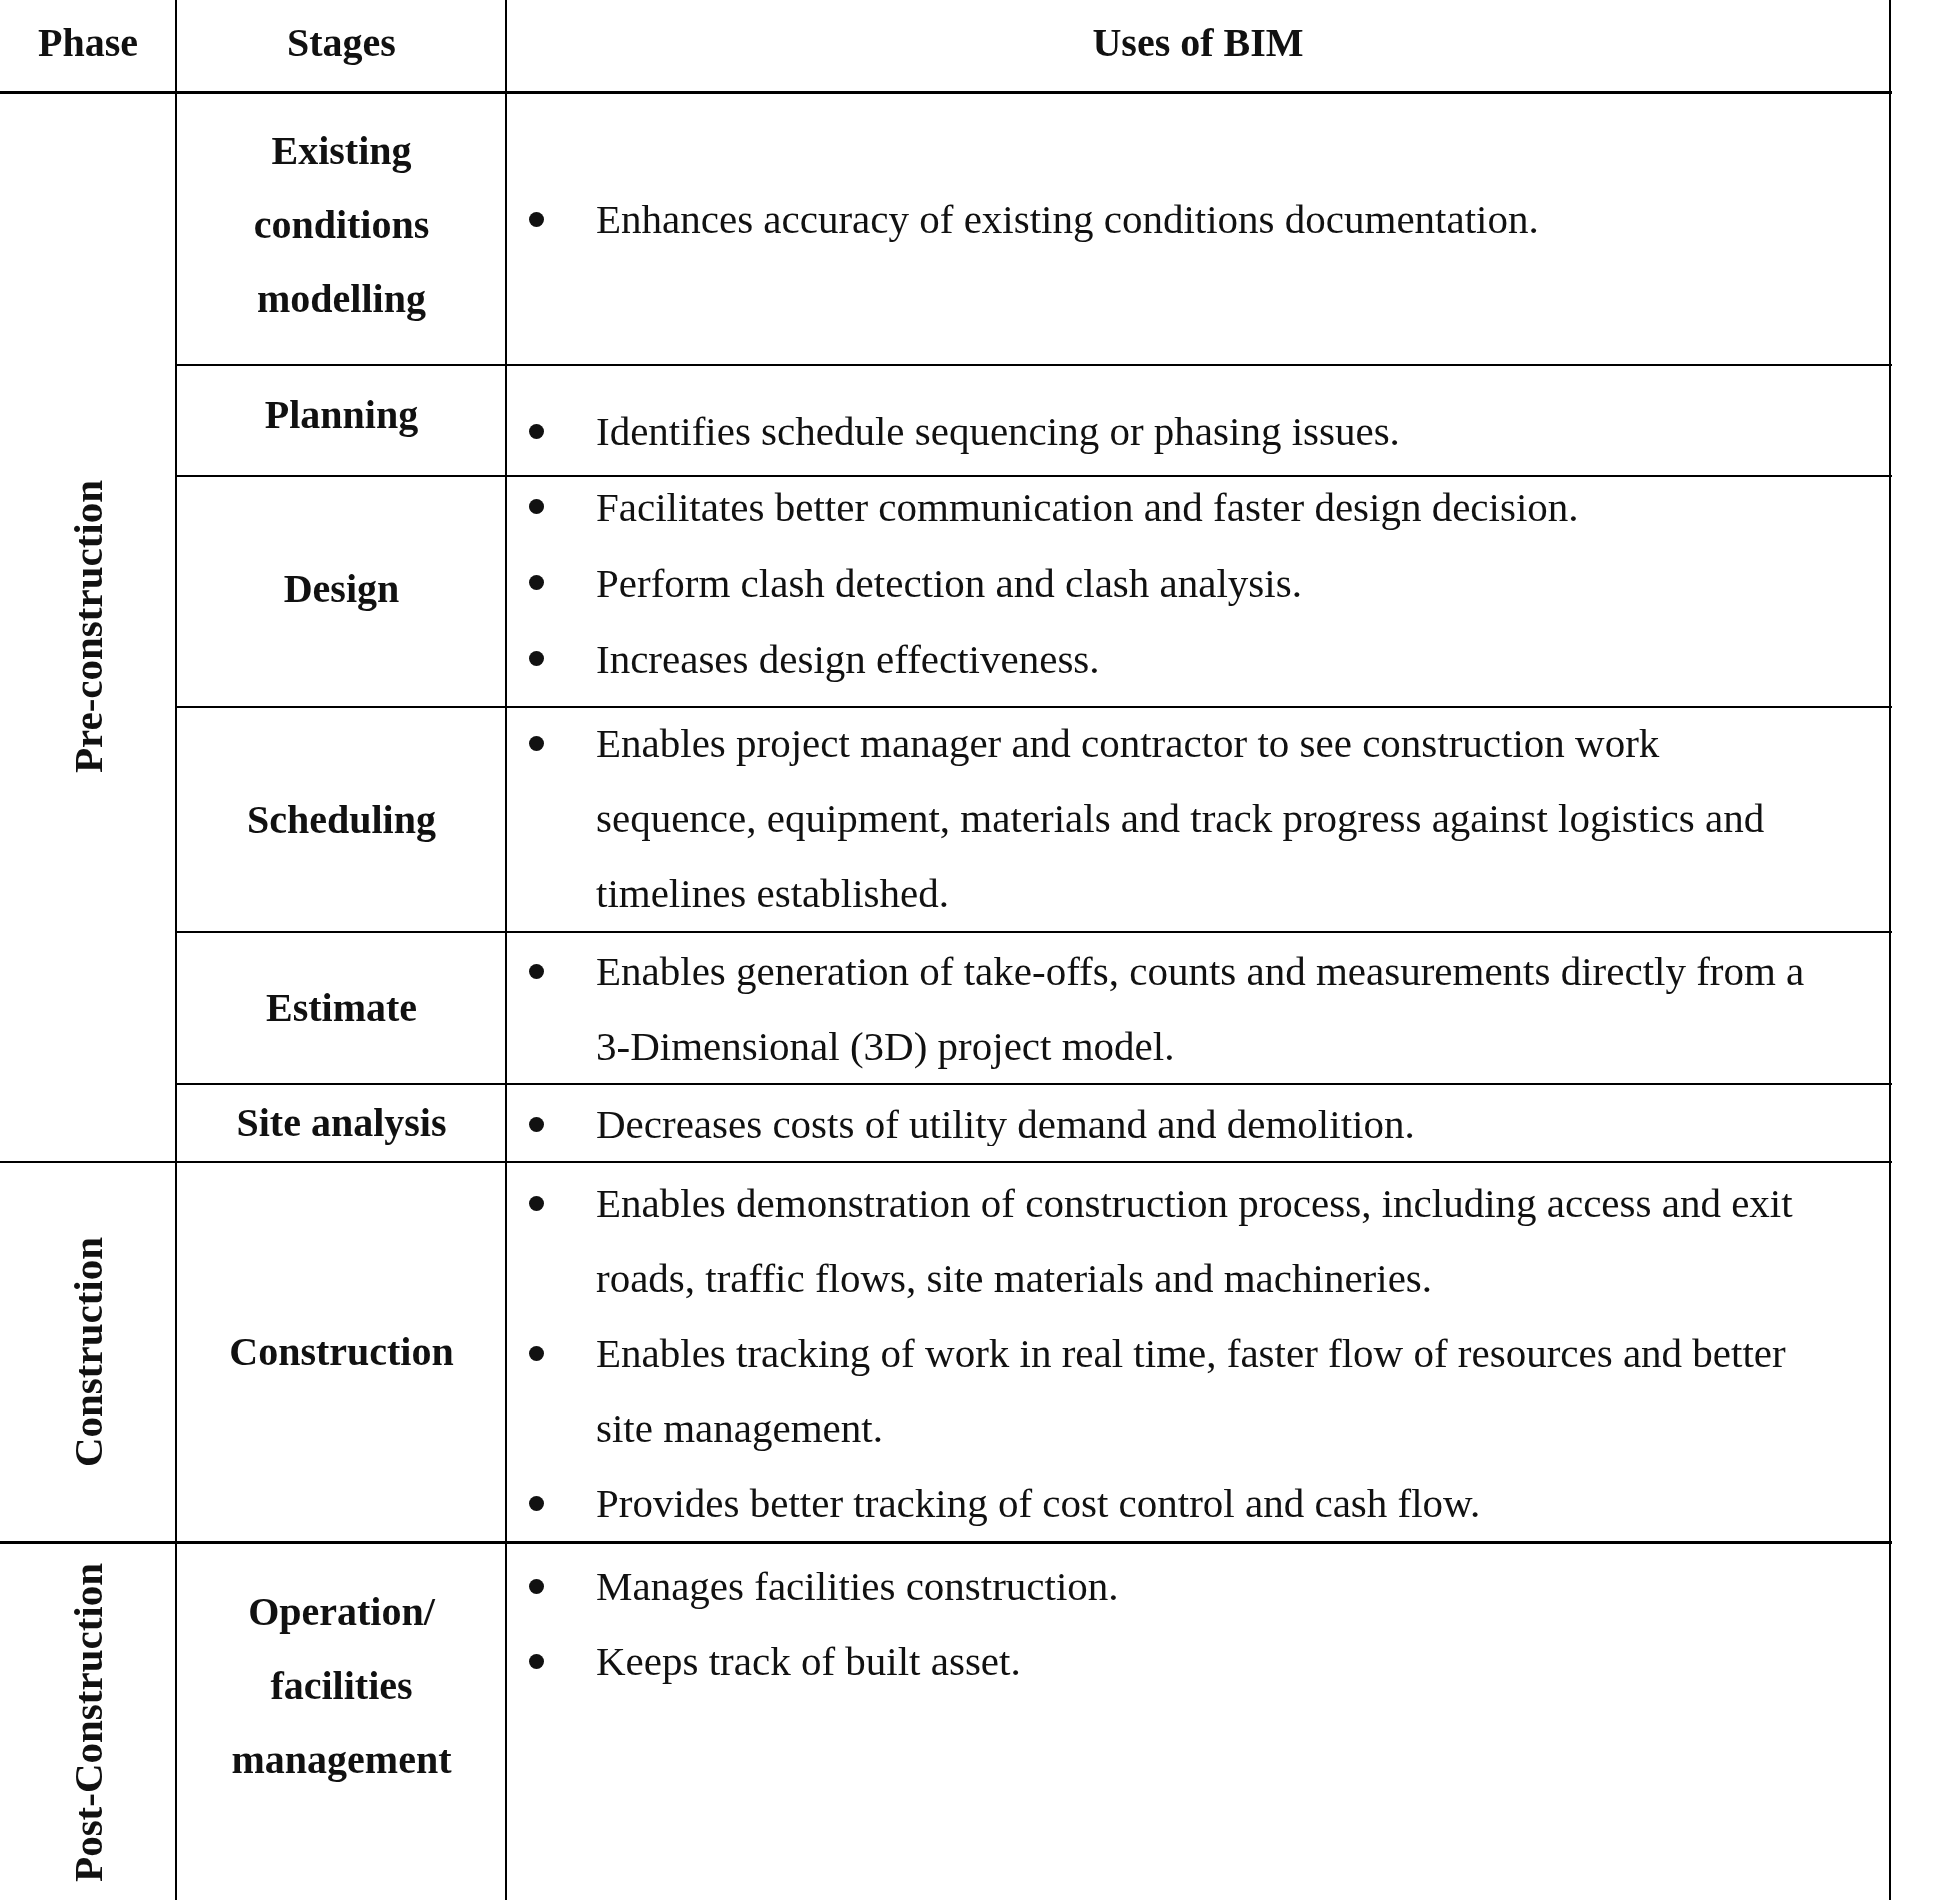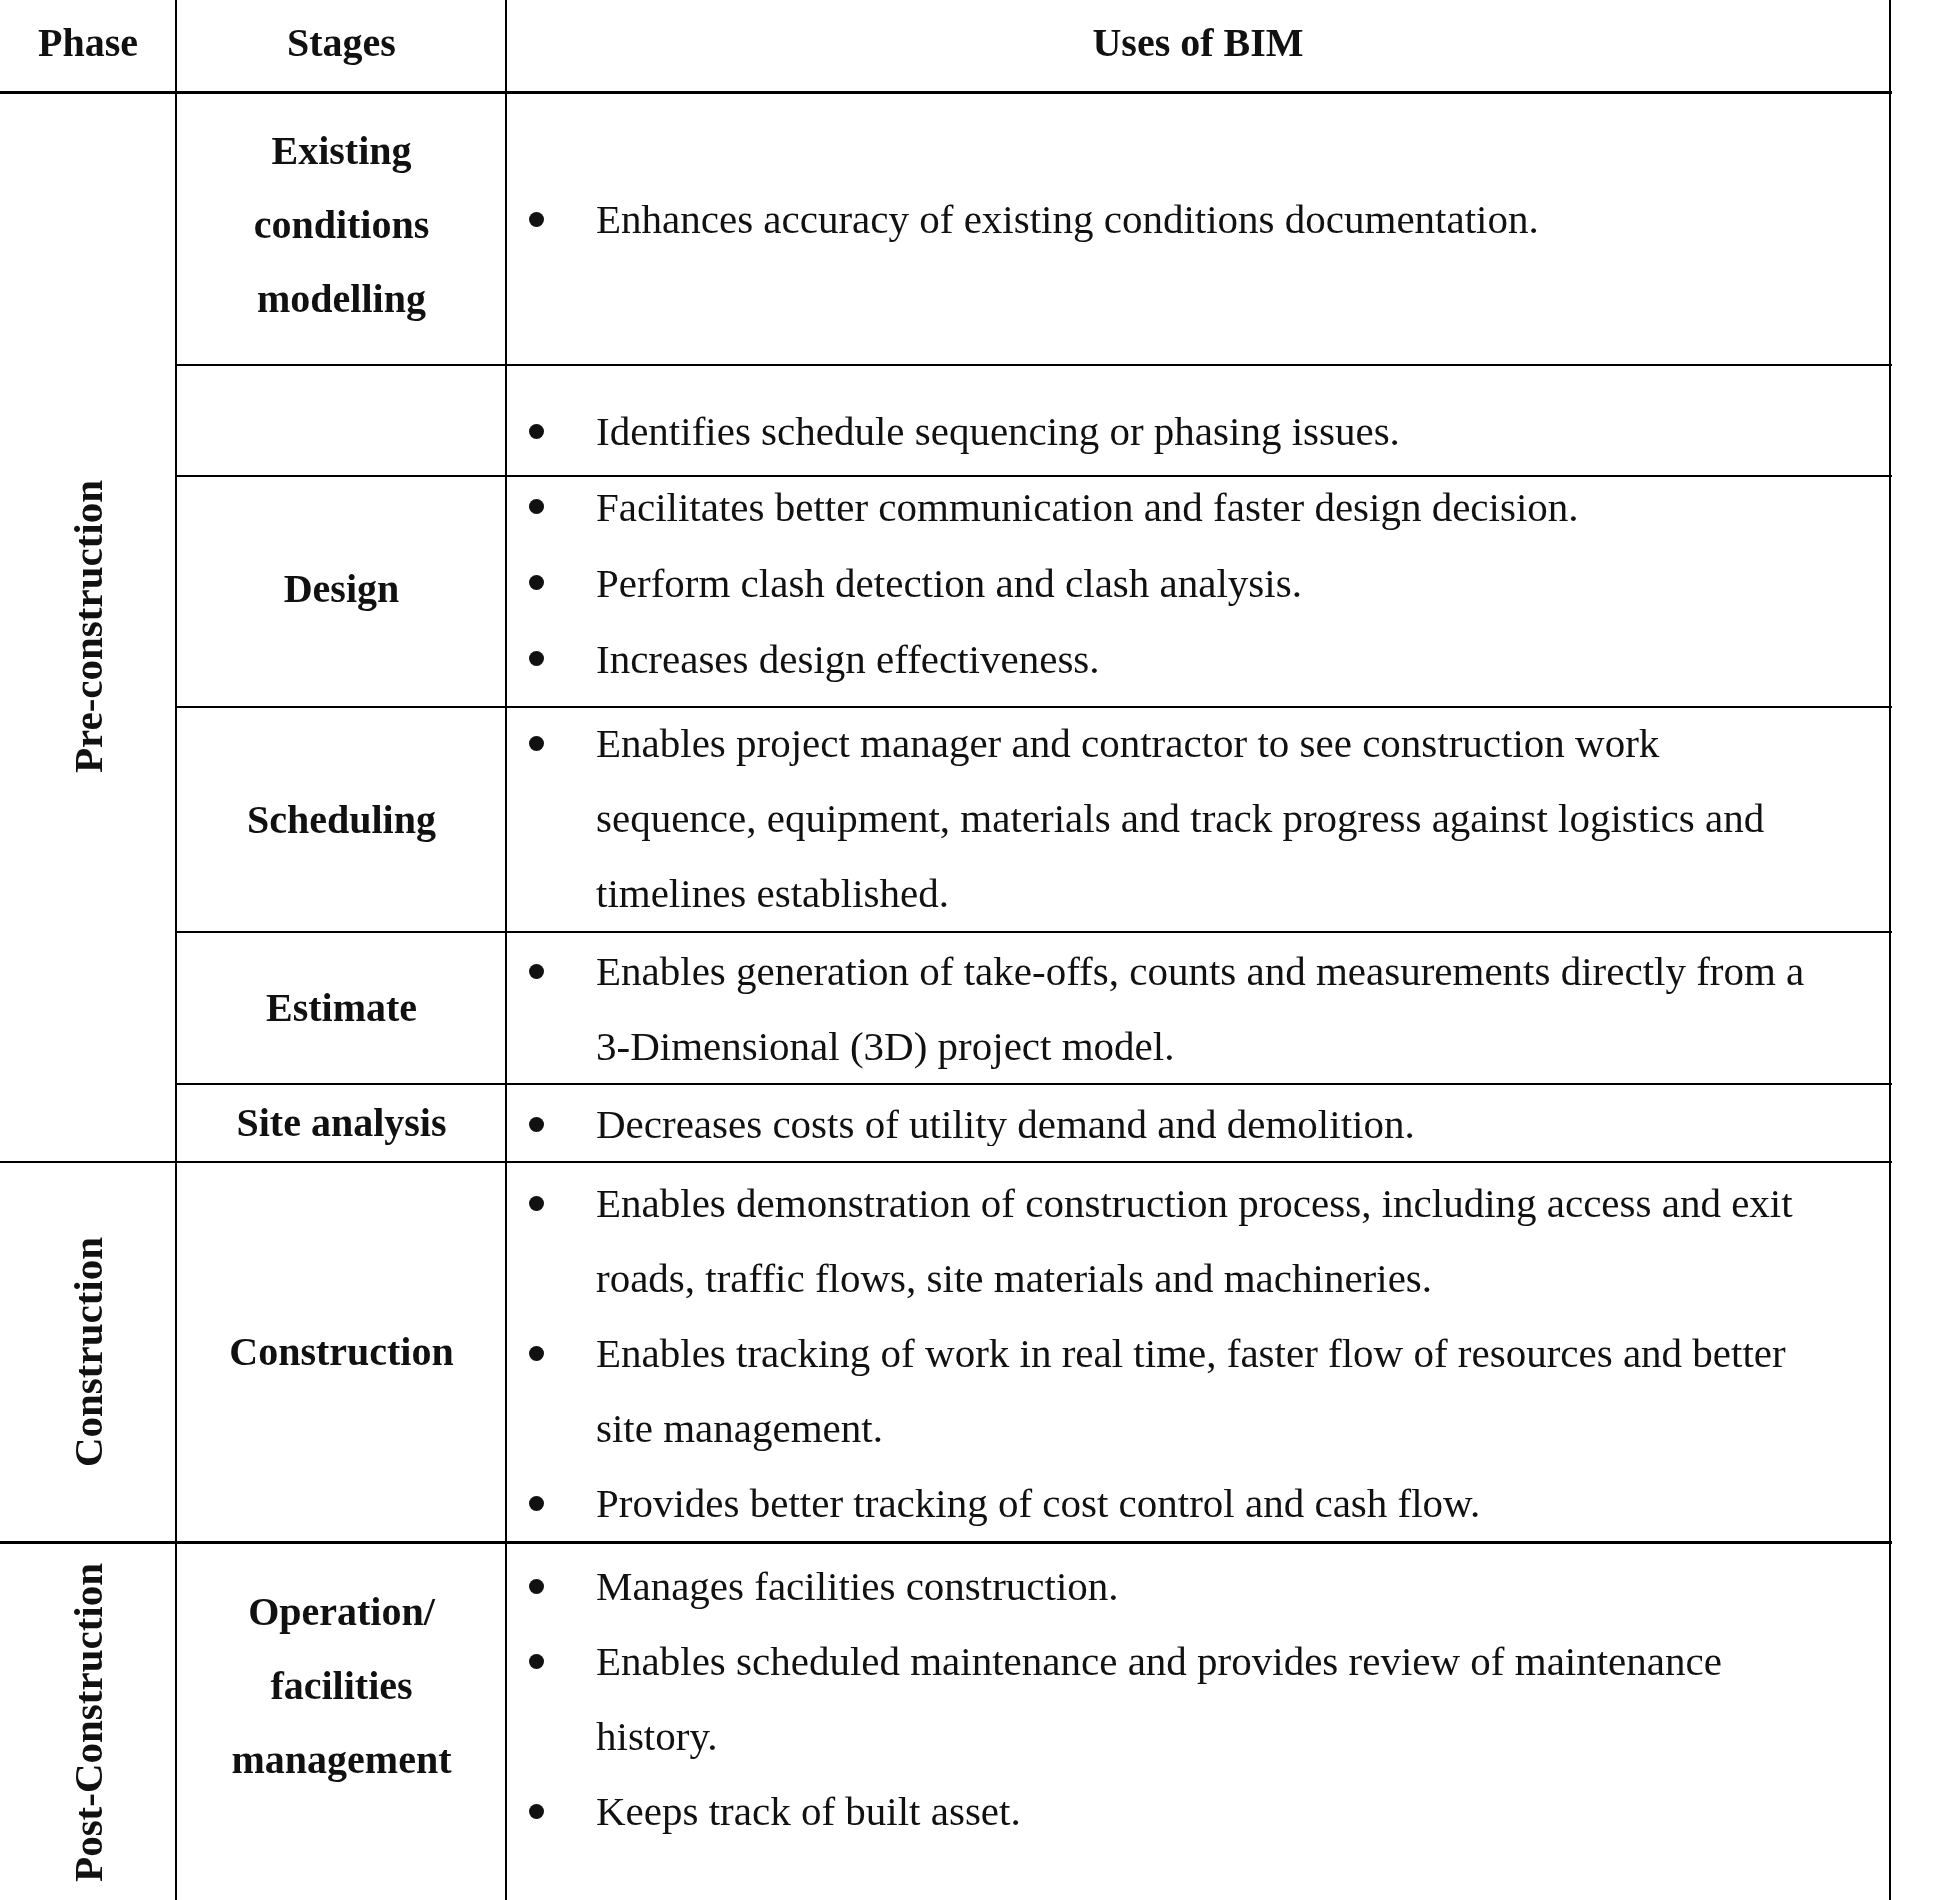--- a/index.html
+++ b/index.html
@@ -116,20 +116,23 @@
   </div>
   <div class="phase-cell" style="top:1543px;height:358px;">
     <span class="phase-label">Post-Construction</span>
   </div>
 
   <div class="stage-cell" style="top:86px;height:278px;">
     <span class="stage-label">Existing
 conditions
 modelling</span>
   </div>
+  <div class="stage-cell" style="top:365px;height:102px;align-items:flex-start;">
+    <span class="stage-label" style="padding-top:13px;">Planning</span>
+  </div>
   <div class="stage-cell" style="top:476px;height:226px;">
     <span class="stage-label">Design</span>
   </div>
   <div class="stage-cell" style="top:707px;height:225px;">
     <span class="stage-label">Scheduling</span>
   </div>
   <div class="stage-cell" style="top:932px;height:152px;">
     <span class="stage-label">Estimate</span>
   </div>
   <div class="stage-cell" style="top:1084px;height:78px;align-items:flex-start;">
@@ -222,25 +225,20 @@
         <span class="use-line">Provides better tracking of cost control and cash flow.</span>
       </div>
     </div>
   </div>
 
   <div class="uses-cell" style="top:1543px;height:358px;">
     <div style="margin-top:5.6px;">
       <div class="use-item">
         <span class="bullet"></span>
         <span class="use-line">Manages facilities construction.</span>
-      </div>
-      <div class="use-item">
-        <span class="bullet"></span>
-        <span class="use-line">Enables scheduled maintenance and provides review of maintenance</span>
-        <span class="use-line">history.</span>
       </div>
       <div class="use-item">
         <span class="bullet"></span>
         <span class="use-line">Keeps track of built asset.</span>
       </div>
     </div>
   </div>
 
   <div class="hline" style="top:91px;left:0;width:1892px;height:2.8px;"></div>
   <div class="hline" style="top:364px;left:176px;width:1716px;"></div>

